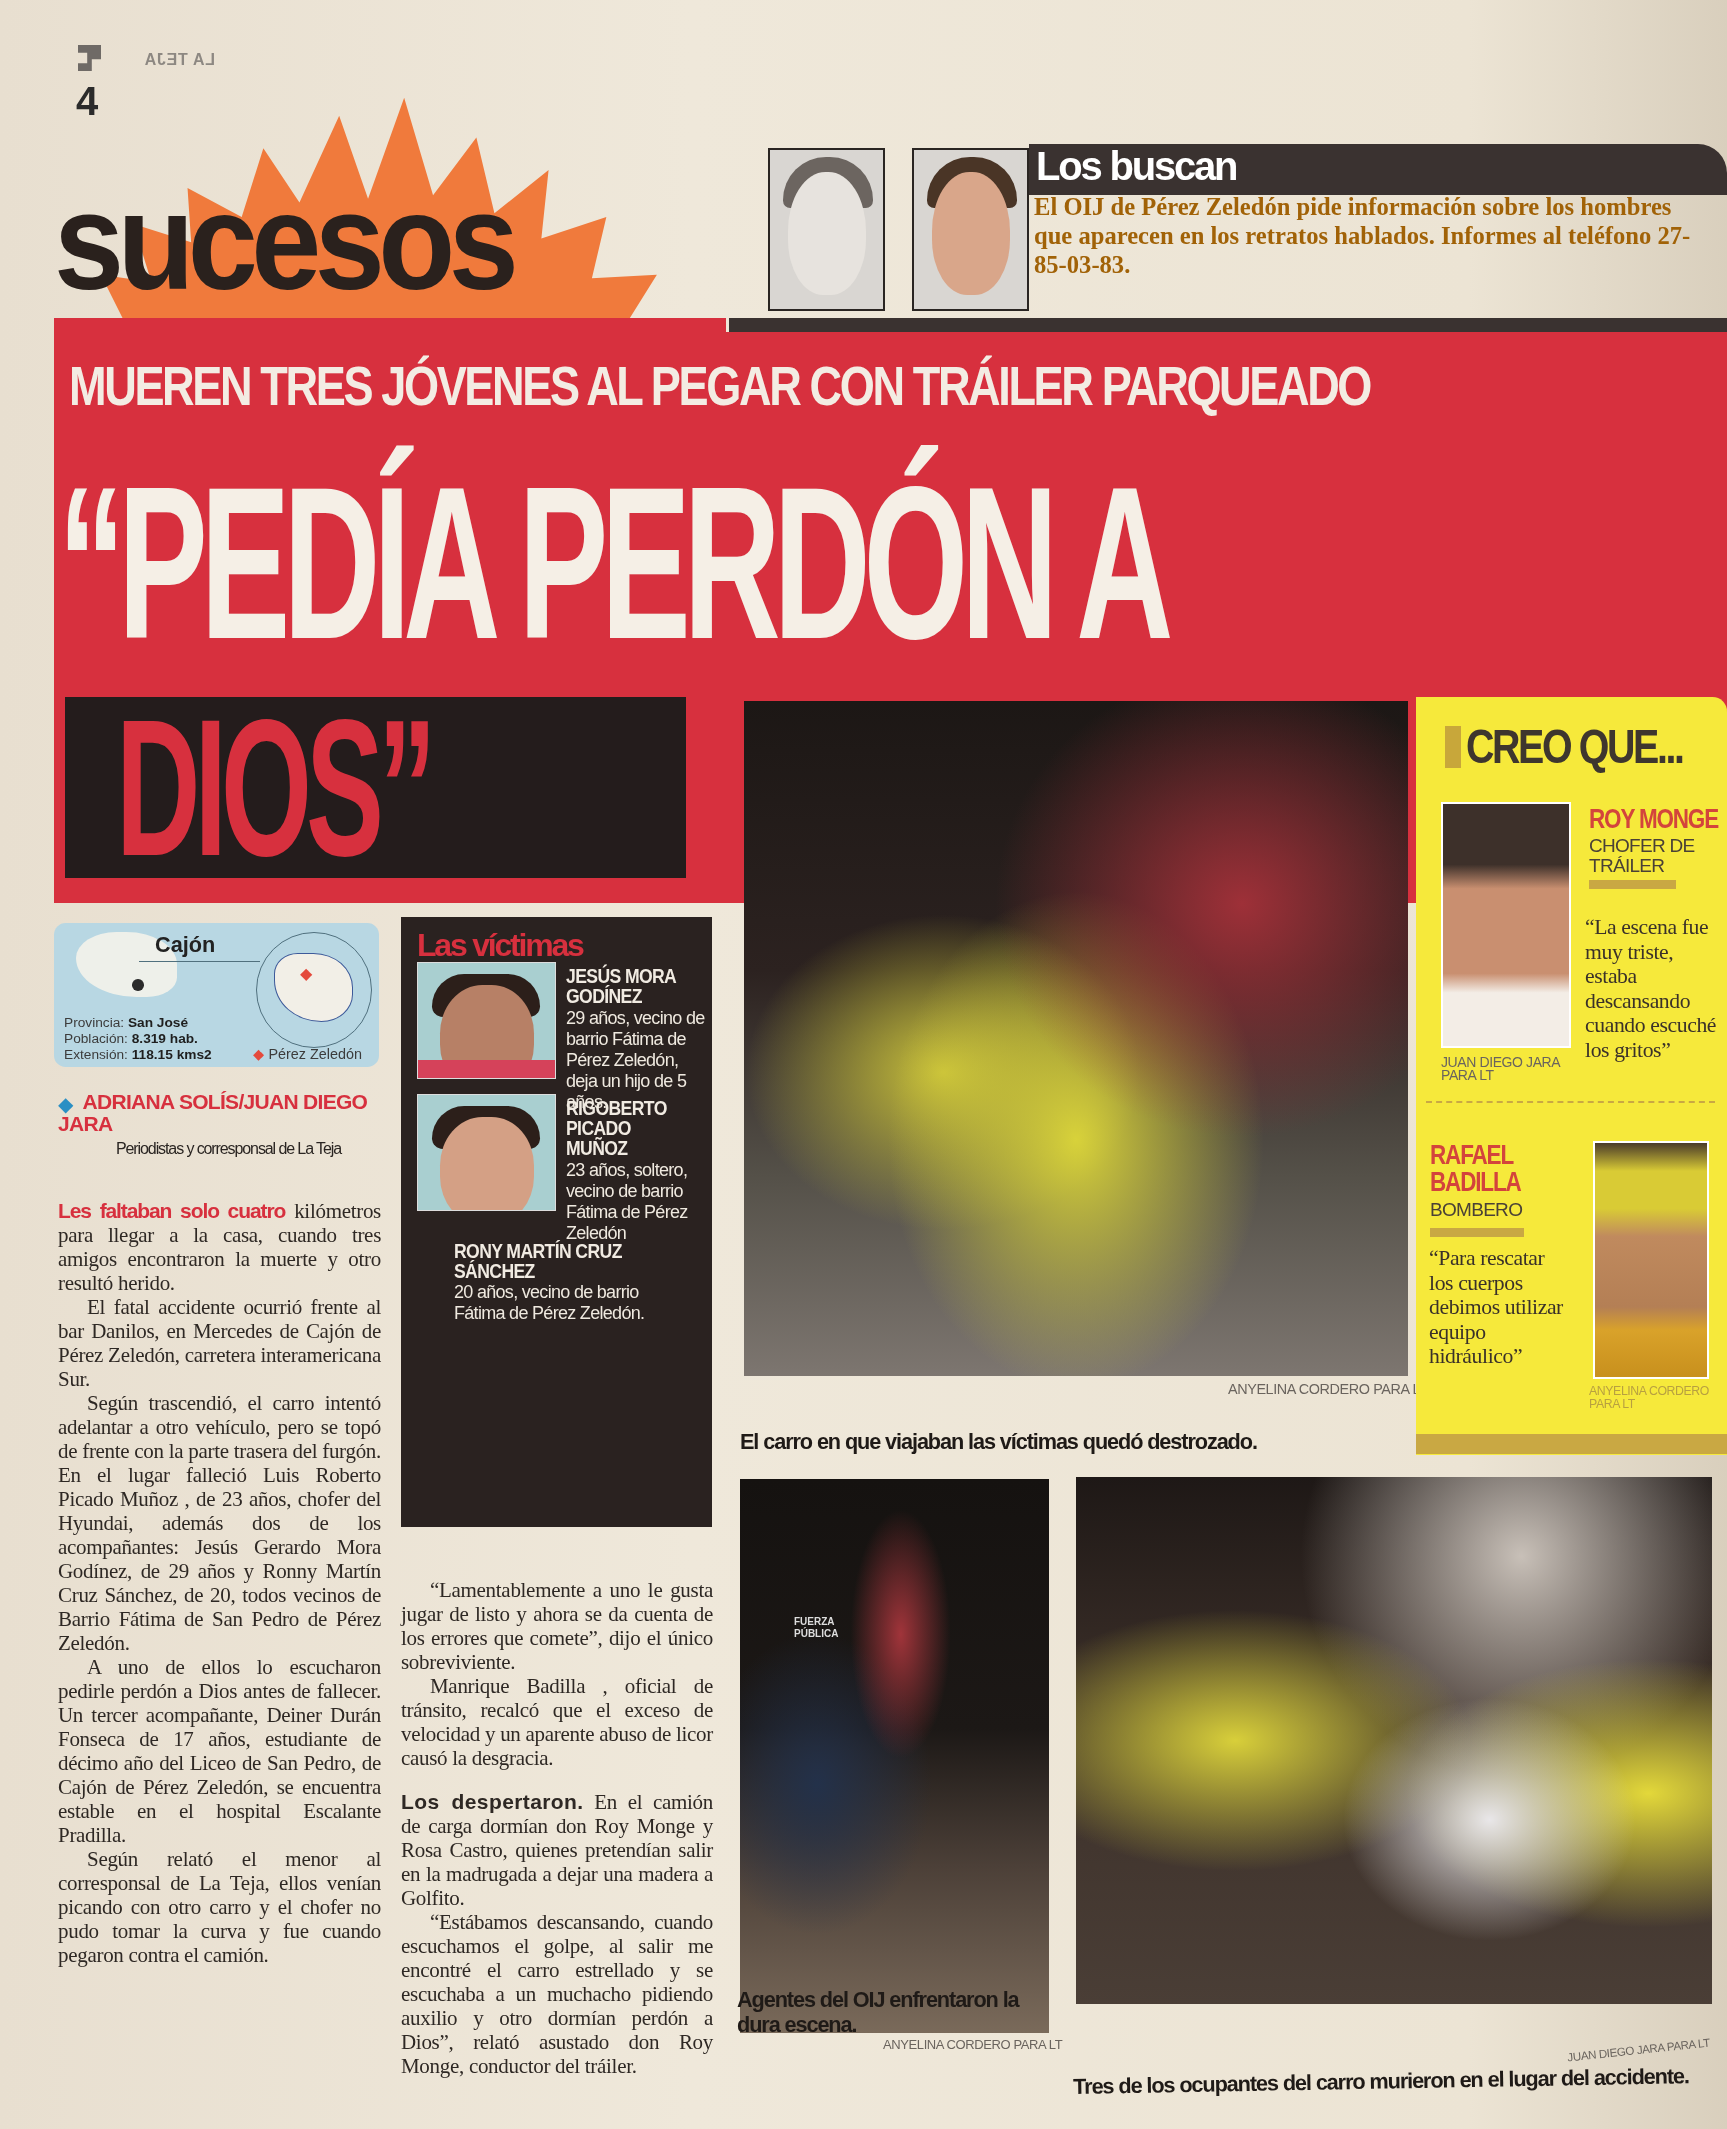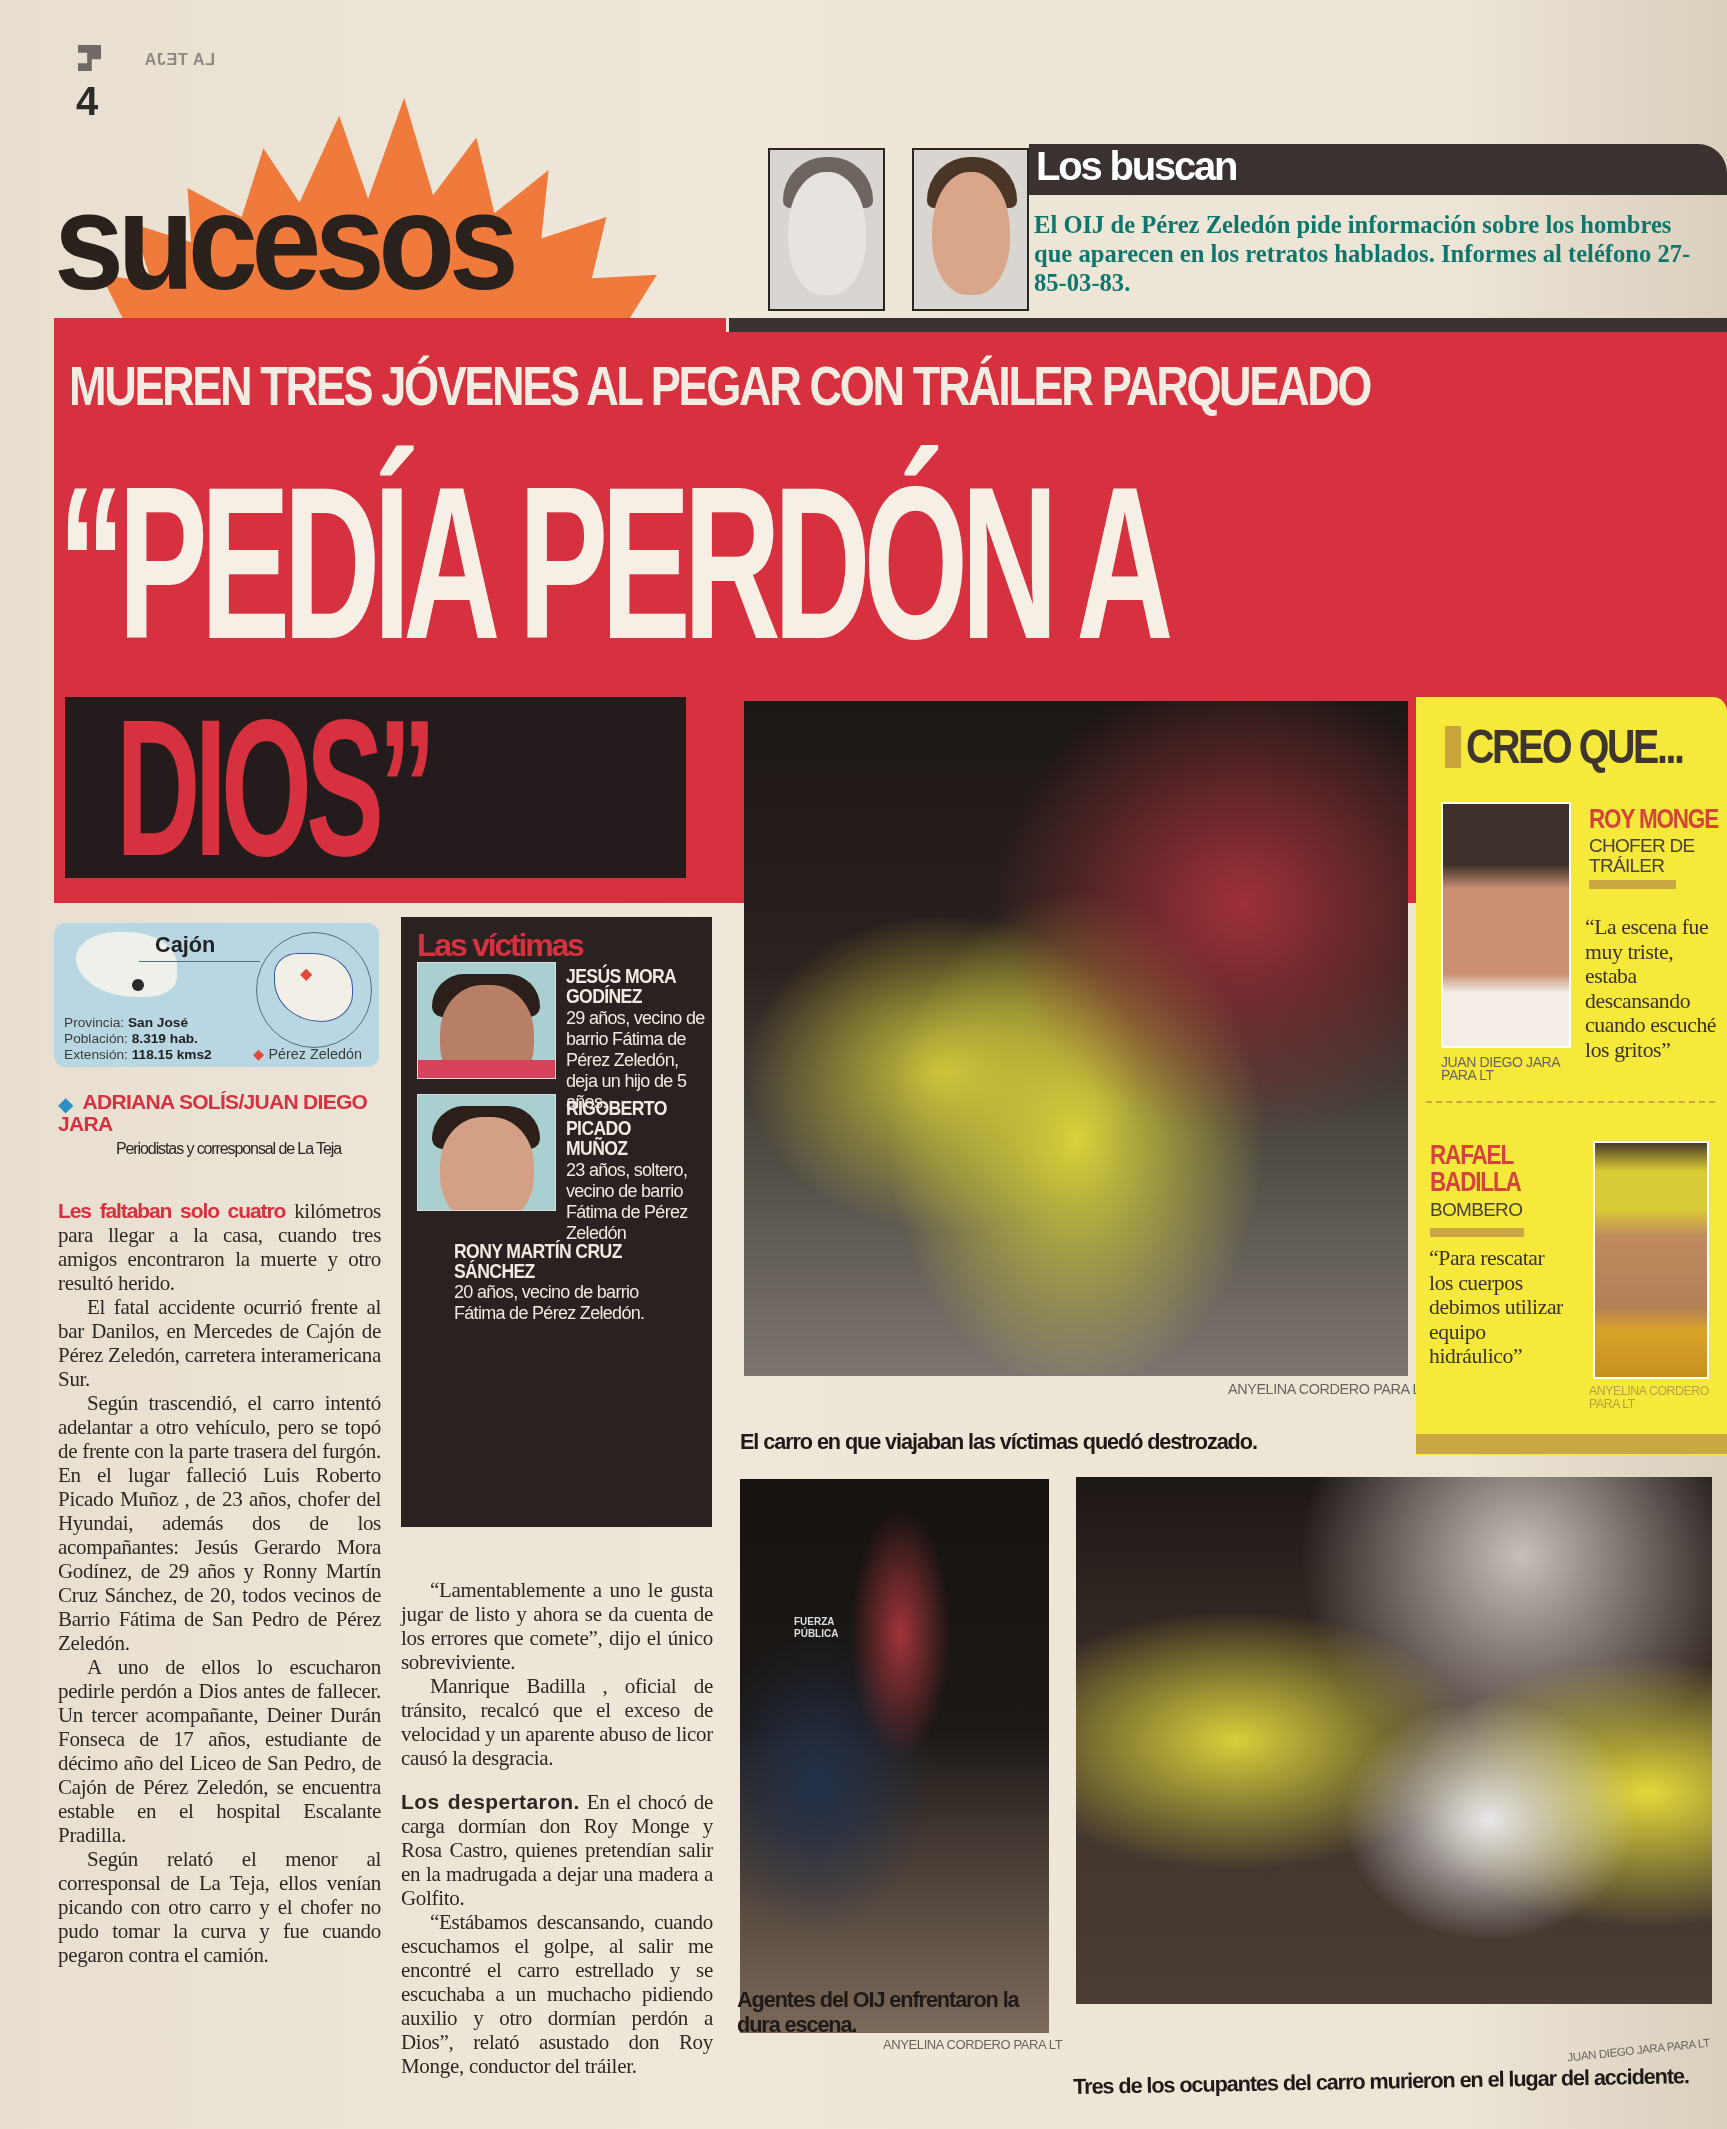--- a/index.html
+++ b/index.html
@@ -20,21 +20,21 @@
   .section-title { left: 54px; top: 173px; font: bold 137px "Liberation Sans", sans-serif; color: #2a211d; letter-spacing: -7.2px; transform: scaleX(0.92); transform-origin: left top; line-height: 1; }
 
   
   .sketch { top: 148px; width: 117px; height: 163px; border: 2.9px solid #2a2522; background: #d9d6d2; overflow: hidden; }
   .sketch .face { position: absolute; left: 18px; top: 21.7px; width: 78px; height: 123px; border-radius: 48% 48% 45% 45%; background: #e7e3de; }
   .sketch .hair { position: absolute; left: 13px; top: 7.2px; width: 90px; height: 51px; border-radius: 43px 43px 7.2px 7.2px; background: #6c6560; }
   .sketch.photo .face { background: #d9a68a; }
   .sketch.photo .hair { background: #4a3526; }
   .buscan-bar { left: 1029px; top: 144px; width: 698px; height: 51px; background: #3a3230; border-radius: 0 29px 0 0; }
   .buscan-title { left: 1036px; top: 144px; font: bold 40px "Liberation Sans", sans-serif; color: #fff; letter-spacing: -2.2px; }
-  .buscan-text { left: 1034px; top: 210px; width: 664px; font: 24.6px "Liberation Serif", serif; color: #0f766e; line-height: 29px; font-weight: bold; }
+  .buscan-text { left: 1034px; top: 192px; width: 664px; font: 24.6px "Liberation Serif", serif; color: #a16207; line-height: 29px; font-weight: bold; }
   .buscan-bottom { left: 729px; top: 318px; width: 998px; height: 21.7px; background: #3a3230; }
 
   
   .red-block { left: 54px; top: 332px; width: 1673px; height: 571px; background: #d7303e; }
   .red-block-notch { left: 54px; top: 318px; width: 672px; height: 29px; background: #d7303e; }
   .kicker { left: 69px; top: 354px; font: bold 55px "Liberation Sans", sans-serif; color: #f3ece3; letter-spacing: -2.9px; transform: scaleX(0.82); transform-origin: left top; white-space: nowrap; }
   .headline1 { left: 58px; top: 455px; font: bold 217px "Liberation Sans", sans-serif; color: #f5efe6; letter-spacing: -11.6px; transform: scaleX(0.62); transform-origin: left top; white-space: nowrap; line-height: 1; }
   .dios-box { left: 65px; top: 697px; width: 621px; height: 181px; background: #241c1c; }
   .dios-text { left: 116px; top: 690px; font: bold 195px "Liberation Sans", sans-serif; color: #d7303e; letter-spacing: -10px; transform: scaleX(0.6); transform-origin: left top; line-height: 1; white-space: nowrap; }
 
@@ -236,21 +236,21 @@
 
 <div class="abs victim-name" style="left:454px; top:1241px;">
   <div>RONY MARTÍN CRUZ</div>
   <div>SÁNCHEZ</div>
 </div>
 <div class="abs victim-desc" style="left:454px; top:1282px; width:238px;">20 años, vecino de barrio Fátima de Pérez Zeledón.</div>
 
 <div class="abs body-col col-mid">
   <p>“Lamentablemente a uno le gusta jugar de listo y ahora se da cuenta de los errores que comete”, dijo el único sobreviviente.</p>
   <p>Manrique Badilla , oficial de tránsito, recalcó que el exceso de velocidad y un aparente abuso de licor causó la desgracia.</p>
-  <p class="lead" style="margin-top:20px;"><span class="subhead">Los despertaron.</span><span> En el chocó de carga dormían don Roy Monge y Rosa Castro, quienes pretendían salir en la madrugada a dejar una madera a Golfito.</span></p>
+  <p class="lead" style="margin-top:20px;"><span class="subhead">Los despertaron.</span><span> En el camión de carga dormían don Roy Monge y Rosa Castro, quienes pretendían salir en la madrugada a dejar una madera a Golfito.</span></p>
   <p>“Estábamos descansando, cuando escuchamos el golpe, al salir me encontré el carro estrellado y se escuchaba a un muchacho pidiendo auxilio y otro dormían perdón a Dios”, relató asustado don Roy Monge, conductor del tráiler.</p>
 </div>
 
 <div class="abs photo-agents">
   <div class="fuerza-tag" style="width:43px;">FUERZA PÚBLICA</div>
 </div>
 <div class="abs credit" style="left:883px; top:2037px; font-size:13px;">ANYELINA CORDERO PARA LT</div>
 <div class="abs caption" style="left:737px; top:1988px; width:311px; line-height:24.6px;">Agentes del OIJ enfrentaron la dura escena.</div>
 
 <div class="abs photo-wreck"></div>

